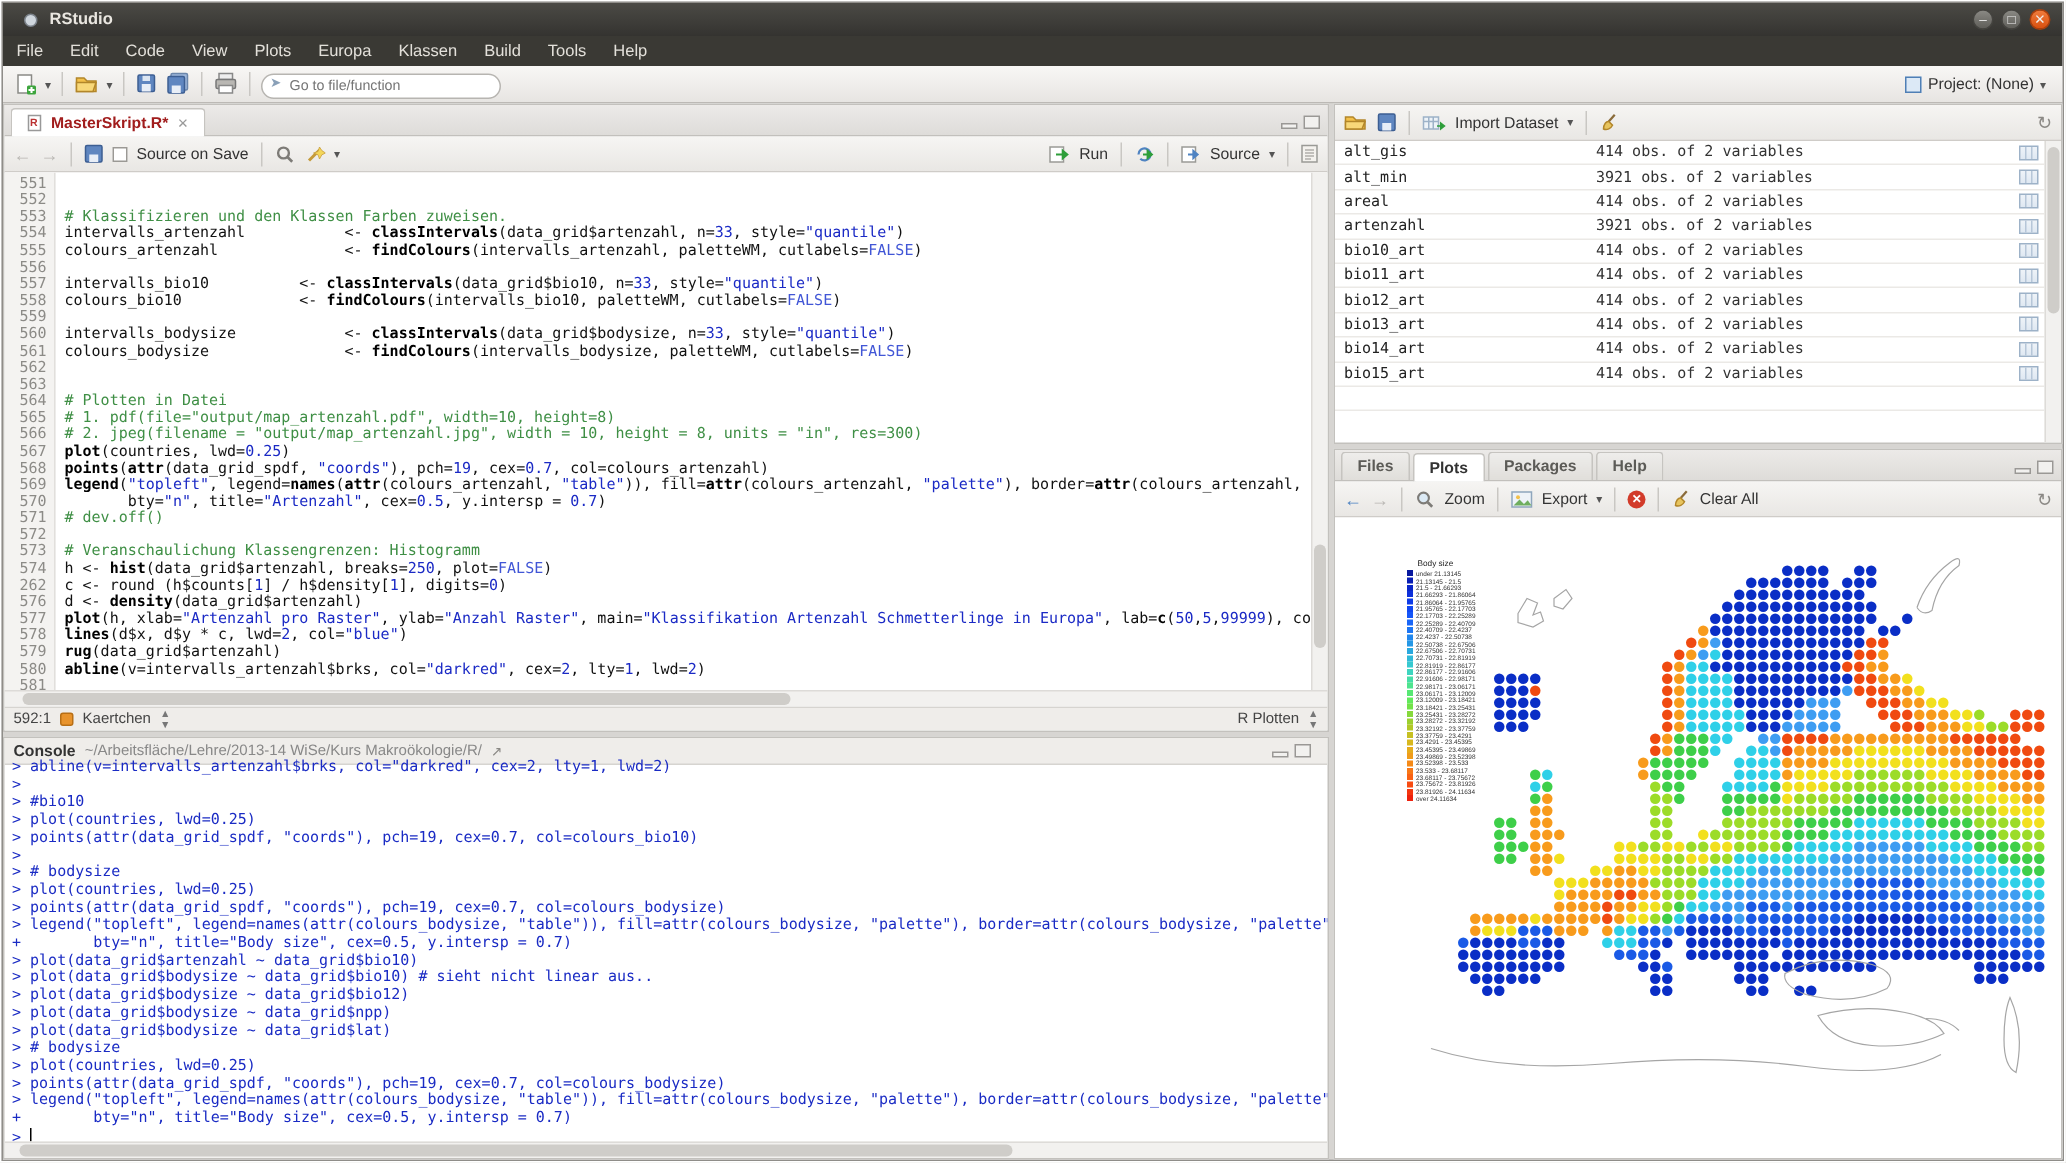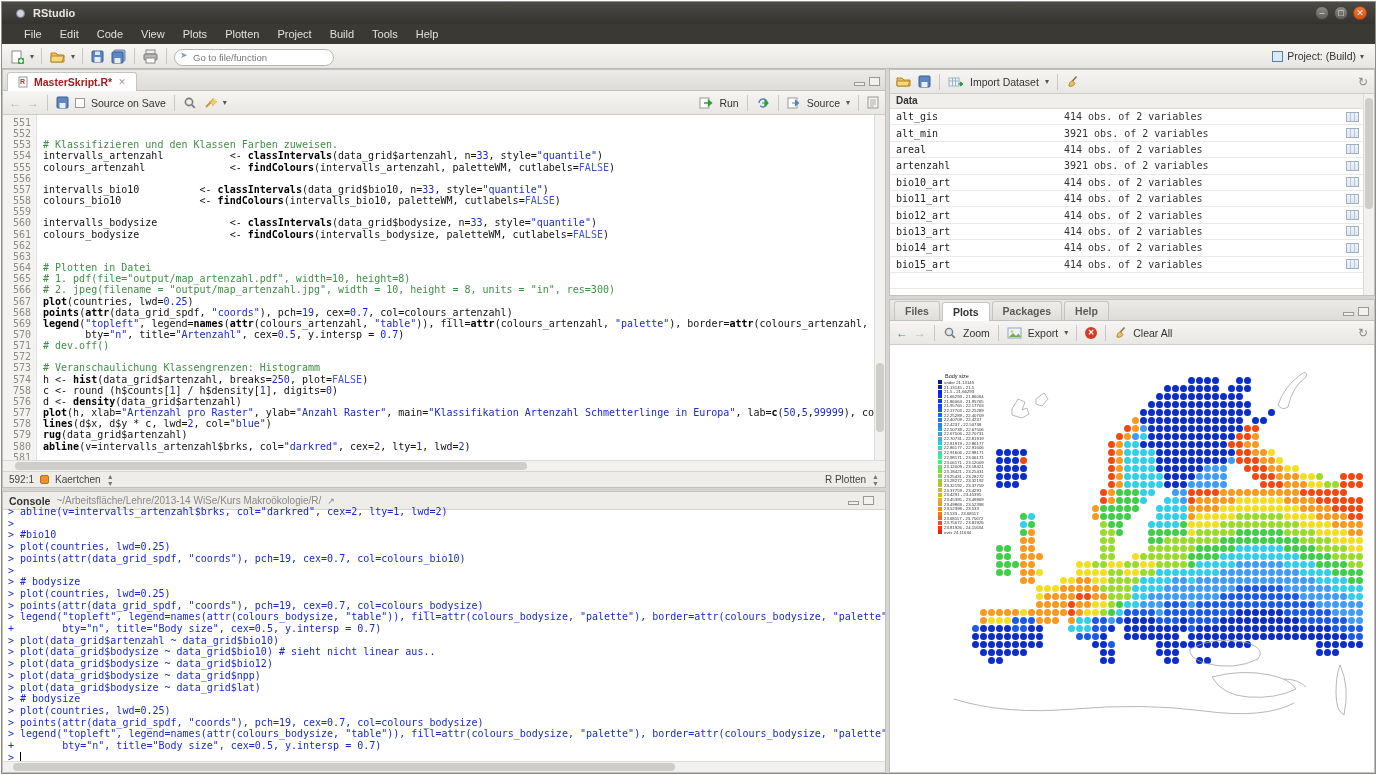--- a/index.html
+++ b/index.html
@@ -12,21 +12,21 @@
   .titlebar { height:22px; background:linear-gradient(#4b4a45,#343330);
     display:flex; align-items:center; padding:0 8px; }
   .app-dot { width:9px; height:9px; border-radius:50%; background:#cfd6dd;
     border:1px solid #7b828a; margin:0 8px 0 6px; }
   .tb-title { color:#e9e6e0; font-size:11px; font-weight:bold; }
   .win-controls { margin-left:auto; display:flex; gap:5px; }
   .wc { width:14px; height:14px; border-radius:50%; font-size:9px; line-height:13px;
     text-align:center; color:#eee; background:linear-gradient(#8a8984,#5f5e59);
     border:1px solid #44433f; }
   .wc.close { background:linear-gradient(#f07b3c,#d8500f); border-color:#a93f0c; }
-  .menubar { height:20px; background:#3a3934; display:flex; align-items:center; padding-left:13px; }
+  .menubar { height:20px; background:#3a3934; display:flex; align-items:center; padding-left:0; }
   .menu-item { color:#e3e0da; font-size:11px; padding:2px 9px; }
 
   
   .toolbar { height:25px; background:linear-gradient(#f8f7f5,#e7e5e2);
     border-bottom:1px solid #bcb9b5; display:flex; align-items:center; gap:5px; padding:0 7px; }
   .tb-sep { width:1px; height:16px; background:#c9c7c3; margin:0 2px; }
   .goto-box { width:160px; height:17px; border:1px solid #b7b5b1; border-radius:9px;
     background:#fff; font-size:9.5px; color:#999; padding:0 8px 0 18px; }
   .goto-wrap { position:relative; }
   .goto-wrap .gi { position:absolute; left:6px; top:3px; font-size:9px; color:#8aa0b8; }
@@ -143,22 +143,22 @@
       <span class="wc close">✕</span>
     </div>
   </div>
 
   <div class="menubar" id="menubar">
       <span class="menu-item">File</span>
       <span class="menu-item">Edit</span>
       <span class="menu-item">Code</span>
       <span class="menu-item">View</span>
       <span class="menu-item">Plots</span>
-      <span class="menu-item">Plotten</span>
-      <span class="menu-item">Project</span>
+      <span class="menu-item">Europa</span>
+      <span class="menu-item">Klassen</span>
       <span class="menu-item">Build</span>
       <span class="menu-item">Tools</span>
       <span class="menu-item">Help</span>
     </div>
 
   <div class="toolbar">
     <span class="ic">
       <svg class="mini" width="16" height="16">
           <rect x="3" y="2" width="9" height="12" fill="#fff" stroke="#8a8a86"></rect>
           <rect x="9" y="9" width="6" height="6" rx="1" fill="#3da53d"></rect>
@@ -198,21 +198,21 @@
         </svg>
     </span>
     <span class="tb-sep"></span>
     <span class="goto-wrap">
       <span class="gi">➤</span>
       <input class="goto-box" placeholder="Go to file/function" style="">
     </span>
     <span class="spacer"></span>
     <span class="proj-btn">
       <span class="cube"></span>
-      <span>Project: (Build)</span>
+      <span>Project: (None)</span>
       <span class="caret-down">▾</span>
     </span>
   </div>
 
   <div class="content">
 
     <div class="col-left">
 
       <div class="pane source-pane">
         <div class="tabbar">
@@ -306,21 +306,21 @@
               <div>565</div>
               <div>566</div>
               <div>567</div>
               <div>568</div>
               <div>569</div>
               <div>570</div>
               <div>571</div>
               <div>572</div>
               <div>573</div>
               <div>574</div>
-              <div>758</div>
+              <div>262</div>
               <div>576</div>
               <div>577</div>
               <div>578</div>
               <div>579</div>
               <div>580</div>
               <div>581</div>
             </div>
           <div class="codearea" id="codearea"><div>&nbsp;</div><div>&nbsp;</div><div><span class="tok-com"># Klassifizieren und den Klassen Farben zuweisen.</span></div><div>intervalls_artenzahl           &lt;- <span class="tok-fn">classIntervals</span>(data_grid$artenzahl, n=<span class="tok-num">33</span>, style=<span class="tok-str">"quantile"</span>)</div><div>colours_artenzahl              &lt;- <span class="tok-fn">findColours</span>(intervalls_artenzahl, paletteWM, cutlabels=<span class="tok-kw">FALSE</span>)</div><div>&nbsp;</div><div>intervalls_bio10          &lt;- <span class="tok-fn">classIntervals</span>(data_grid$bio10, n=<span class="tok-num">33</span>, style=<span class="tok-str">"quantile"</span>)</div><div>colours_bio10             &lt;- <span class="tok-fn">findColours</span>(intervalls_bio10, paletteWM, cutlabels=<span class="tok-kw">FALSE</span>)</div><div>&nbsp;</div><div>intervalls_bodysize            &lt;- <span class="tok-fn">classIntervals</span>(data_grid$bodysize, n=<span class="tok-num">33</span>, style=<span class="tok-str">"quantile"</span>)</div><div>colours_bodysize               &lt;- <span class="tok-fn">findColours</span>(intervalls_bodysize, paletteWM, cutlabels=<span class="tok-kw">FALSE</span>)</div><div>&nbsp;</div><div>&nbsp;</div><div><span class="tok-com"># Plotten in Datei</span></div><div><span class="tok-com"># 1. pdf(file="output/map_artenzahl.pdf", width=10, height=8)</span></div><div><span class="tok-com"># 2. jpeg(filename = "output/map_artenzahl.jpg", width = 10, height = 8, units = "in", res=300)</span></div><div><span class="tok-fn">plot</span>(countries, lwd=<span class="tok-num">0.25</span>)</div><div><span class="tok-fn">points</span>(<span class="tok-fn">attr</span>(data_grid_spdf, <span class="tok-str">"coords"</span>), pch=<span class="tok-num">19</span>, cex=<span class="tok-num">0.7</span>, col=colours_artenzahl)</div><div><span class="tok-fn">legend</span>(<span class="tok-str">"topleft"</span>, legend=<span class="tok-fn">names</span>(<span class="tok-fn">attr</span>(colours_artenzahl, <span class="tok-str">"table"</span>)), fill=<span class="tok-fn">attr</span>(colours_artenzahl, <span class="tok-str">"palette"</span>), border=<span class="tok-fn">attr</span>(colours_artenzahl, "pale</div><div>       bty=<span class="tok-str">"n"</span>, title=<span class="tok-str">"Artenzahl"</span>, cex=<span class="tok-num">0.5</span>, y.intersp = <span class="tok-num">0.7</span>)</div><div><span class="tok-com"># dev.off()</span></div><div>&nbsp;</div><div><span class="tok-com"># Veranschaulichung Klassengrenzen: Histogramm</span></div><div>h &lt;- <span class="tok-fn">hist</span>(data_grid$artenzahl, breaks=<span class="tok-num">250</span>, plot=<span class="tok-kw">FALSE</span>)</div><div>c &lt;- round (h$counts[<span class="tok-num">1</span>] / h$density[<span class="tok-num">1</span>], digits=<span class="tok-num">0</span>)</div><div>d &lt;- <span class="tok-fn">density</span>(data_grid$artenzahl)</div><div><span class="tok-fn">plot</span>(h, xlab=<span class="tok-str">"Artenzahl pro Raster"</span>, ylab=<span class="tok-str">"Anzahl Raster"</span>, main=<span class="tok-str">"Klassifikation Artenzahl Schmetterlinge in Europa"</span>, lab=<span class="tok-fn">c</span>(<span class="tok-num">50</span>,<span class="tok-num">5</span>,<span class="tok-num">99999</span>), col="bl</div><div><span class="tok-fn">lines</span>(d$x, d$y * c, lwd=<span class="tok-num">2</span>, col=<span class="tok-str">"blue"</span>)</div><div><span class="tok-fn">rug</span>(data_grid$artenzahl)</div><div><span class="tok-fn">abline</span>(v=intervalls_artenzahl$brks, col=<span class="tok-str">"darkred"</span>, cex=<span class="tok-num">2</span>, lty=<span class="tok-num">1</span>, lwd=<span class="tok-num">2</span>)</div><div>&nbsp;</div></div>
           <div class="vscroll">
             <div class="vthumb" style="top:72%;height:20%"></div>
@@ -387,21 +387,20 @@
           <span class="ic">
             <svg class="mini" width="13" height="13">
                 <path d="M10.5 1.5L6.5 6" stroke="#8a6b3a" stroke-width="1.5"></path>
                 <path d="M3 11c0-3 2-5.5 3.5-5L9 8.5C8 10.5 5.5 12 3 11z" fill="#e7c45e" stroke="#b2862a"></path>
               </svg>
           </span>
           <span class="refresh">↻</span>
         </div>
         <div class="ws-body">
           <div class="ws-main">
-            <div class="data-header">Data</div>
             <div class="obj-list" id="obj-list">
                 <div class="obj-row">
                   <span class="obj-name">alt_gis</span>
                   <span class="obj-desc">414 obs. of 2 variables</span>
                   <span class="grid-ic"></span>
                 </div>
                 <div class="obj-row">
                   <span class="obj-name">alt_min</span>
                   <span class="obj-desc">3921 obs. of 2 variables</span>
                   <span class="grid-ic"></span>

